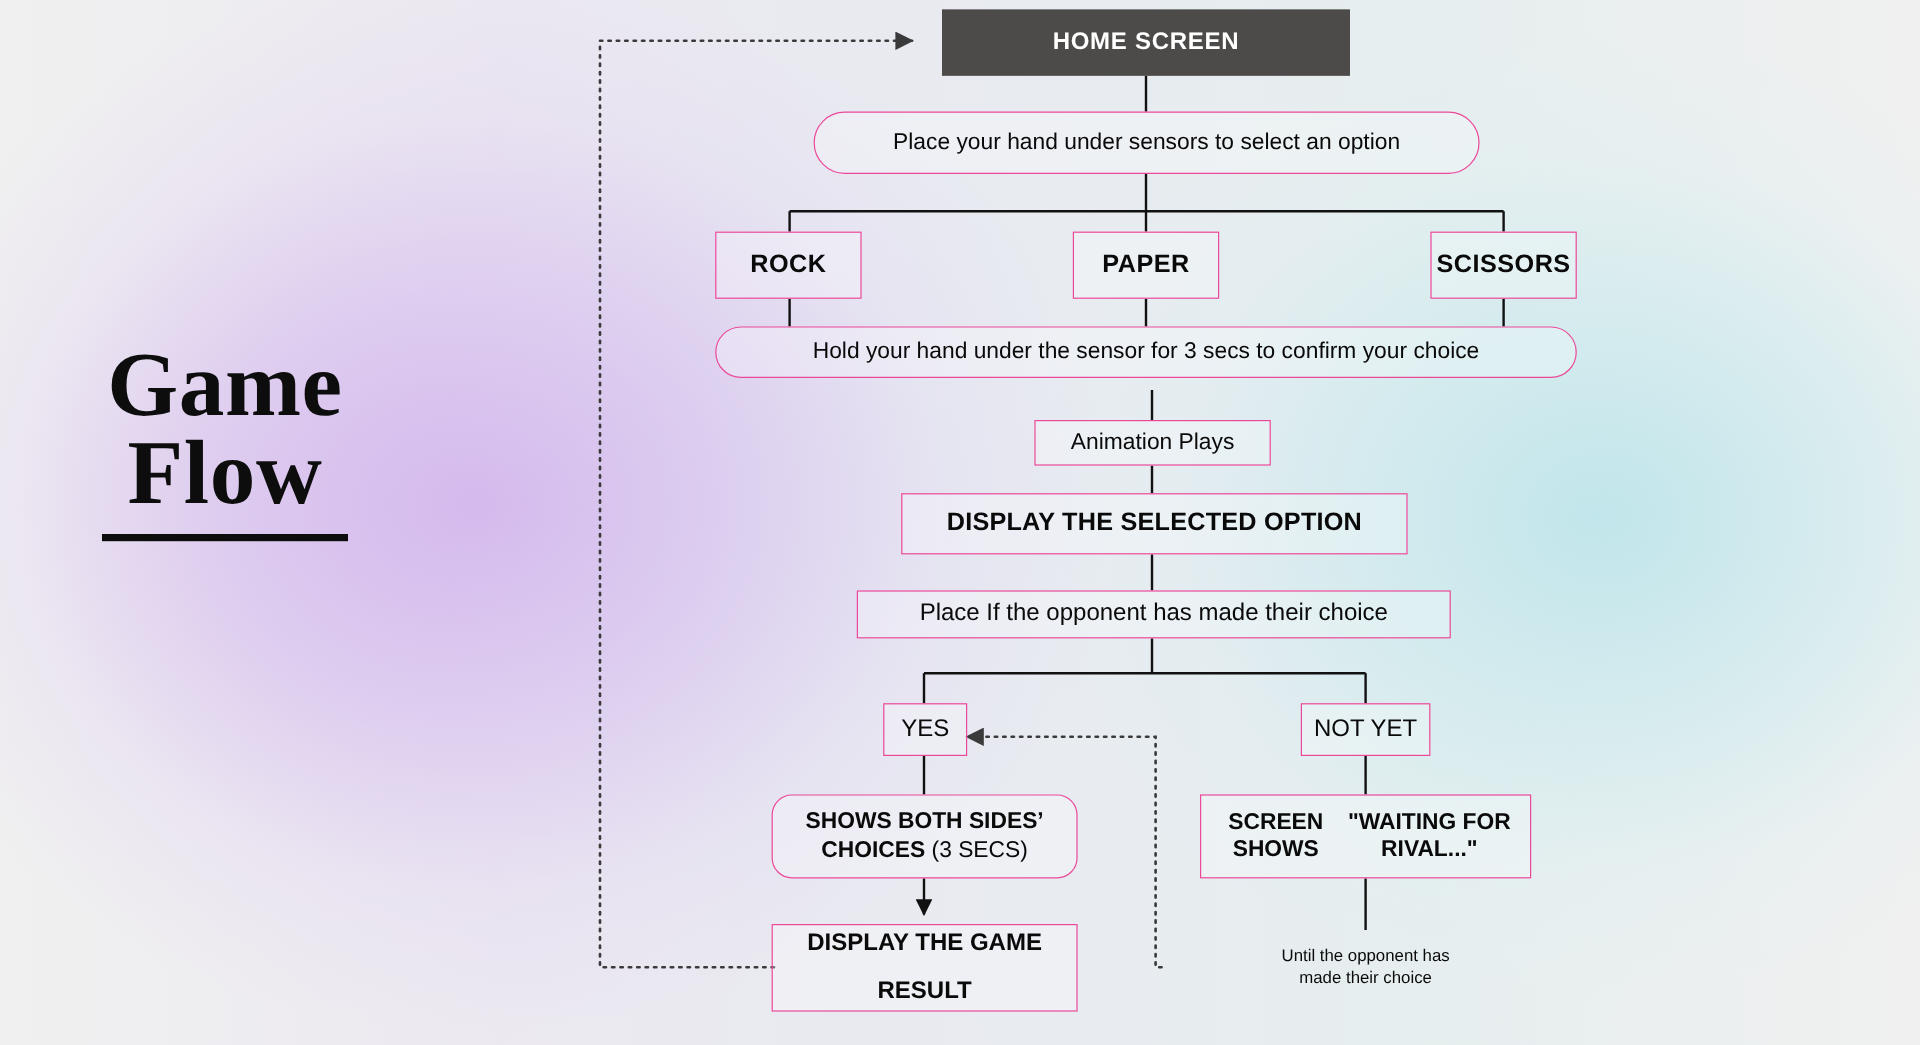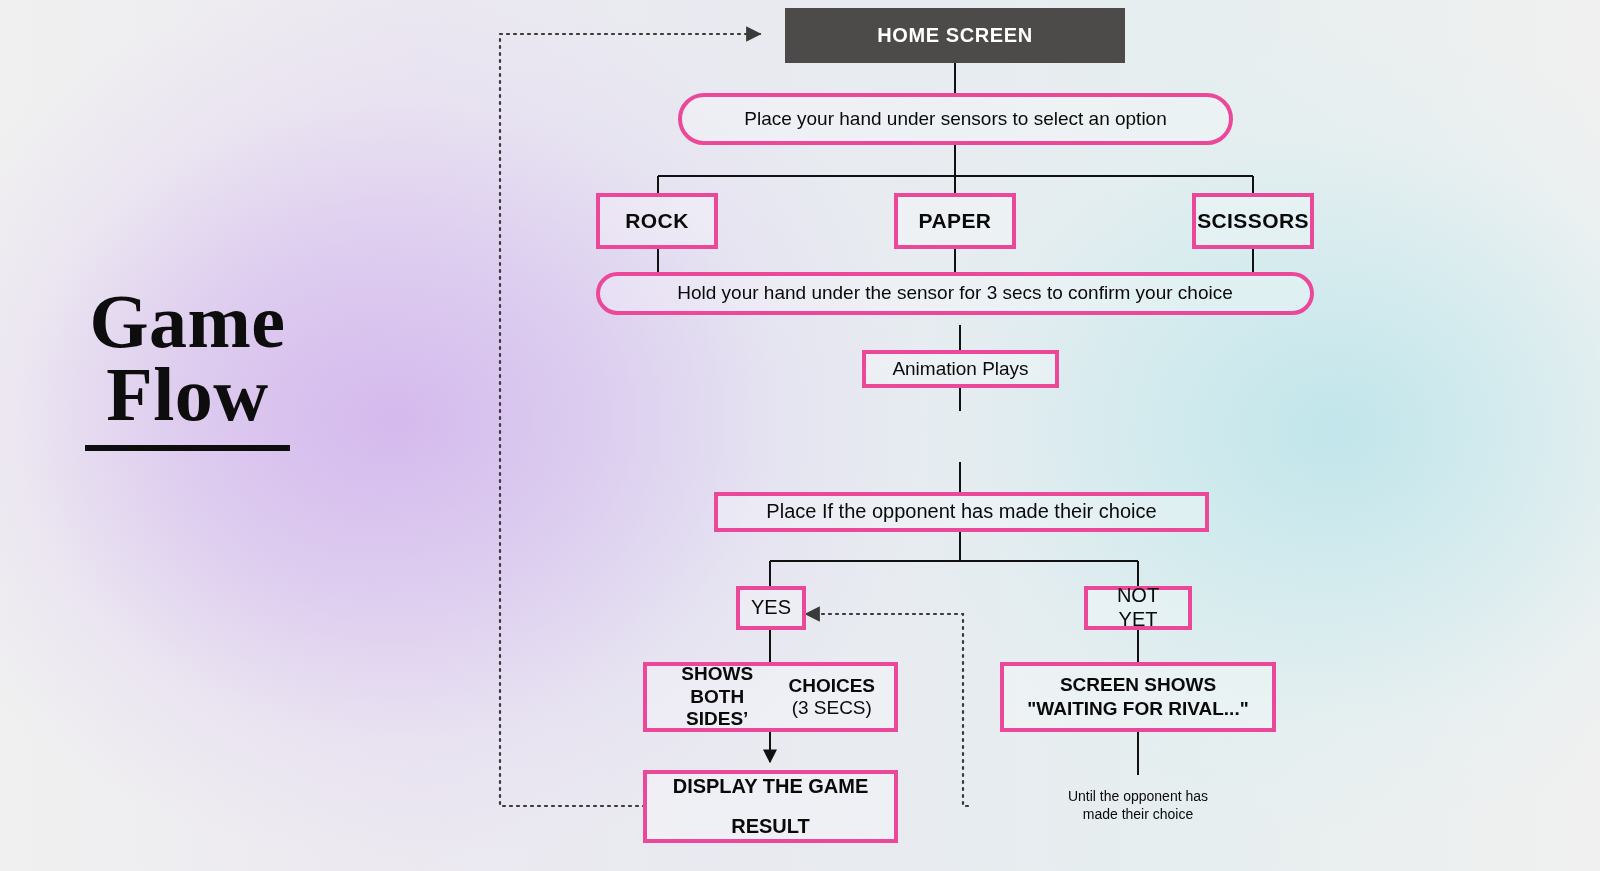--- a/index.html
+++ b/index.html
@@ -77,21 +77,21 @@
   }
 
   
   .node {
     position: absolute;
     box-sizing: border-box;
     display: flex;
     align-items: center;
     justify-content: center;
     text-align: center;
-    border: 4px solid #ec4899;
+    border: 1px solid #ec4899;
     background: rgba(255,255,255,0.28);
     color: #0a0a0a;
     z-index: 5;
     padding: 4px 10px;
     line-height: 1.18;
   }
   .node.dark {
     background: #4d4b49;
     border-color: #4d4b49;
     color: #ffffff;
@@ -222,42 +222,45 @@
   </div>
 
   <div class="node pill" style="left:596px; top:272px; width:718px; height:43px; font-size:19px;">
     <span>Hold your hand under the sensor for 3 secs to confirm your choice</span>
   </div>
 
   <div class="node" style="left:862px; top:350px; width:197px; height:38px; font-size:19px;">
     <span>Animation Plays</span>
   </div>
 
+  <div class="node strong" style="left:751px; top:411px; width:422px; height:51px; font-size:21px; letter-spacing:0.2px;">
+    <span>DISPLAY THE SELECTED OPTION</span>
+  </div>
 
   <div class="node" style="left:714px; top:492px; width:495px; height:40px; font-size:20px;">
     <span>Place If the opponent has made their choice</span>
   </div>
 
   <div class="node" style="left:736px; top:586px; width:70px; height:44px; font-size:20px;">
     <span>YES</span>
   </div>
 
   <div class="node" style="left:1084px; top:586px; width:108px; height:44px; font-size:20px;">
     <span>NOT YET</span>
   </div>
 
-  <div class="node strong" style="left:643px; top:662px; width:255px; height:70px; font-size:19px; flex-direction:row; gap:2px;">
+  <div class="node strong" style="left:643px; top:662px; width:255px; height:70px; font-size:19px; flex-direction:column; gap:2px;border-radius:17px;">
     <span>SHOWS BOTH SIDES’</span>
     <span>
       <span>CHOICES</span>
       <span class="reg">(3 SECS)</span>
     </span>
   </div>
 
-  <div class="node strong" style="left:1000px; top:662px; width:276px; height:70px; font-size:19px; flex-direction:column; gap:2px;">
+  <div class="node strong" style="left:1000px; top:662px; width:276px; height:70px; font-size:19px; flex-direction:row; gap:2px;">
     <span>SCREEN SHOWS</span>
     <span>"WAITING FOR RIVAL..."</span>
   </div>
 
   <div class="node strong" style="left:643px; top:770px; width:255px; height:73px; font-size:20px; flex-direction:column; gap:16px;">
     <span>DISPLAY THE GAME</span>
     <span>RESULT</span>
   </div>
 
   <div class="caption" style="left:1000px; top:775px; width:276px; height:62px; font-size:14px; flex-direction:column;">

